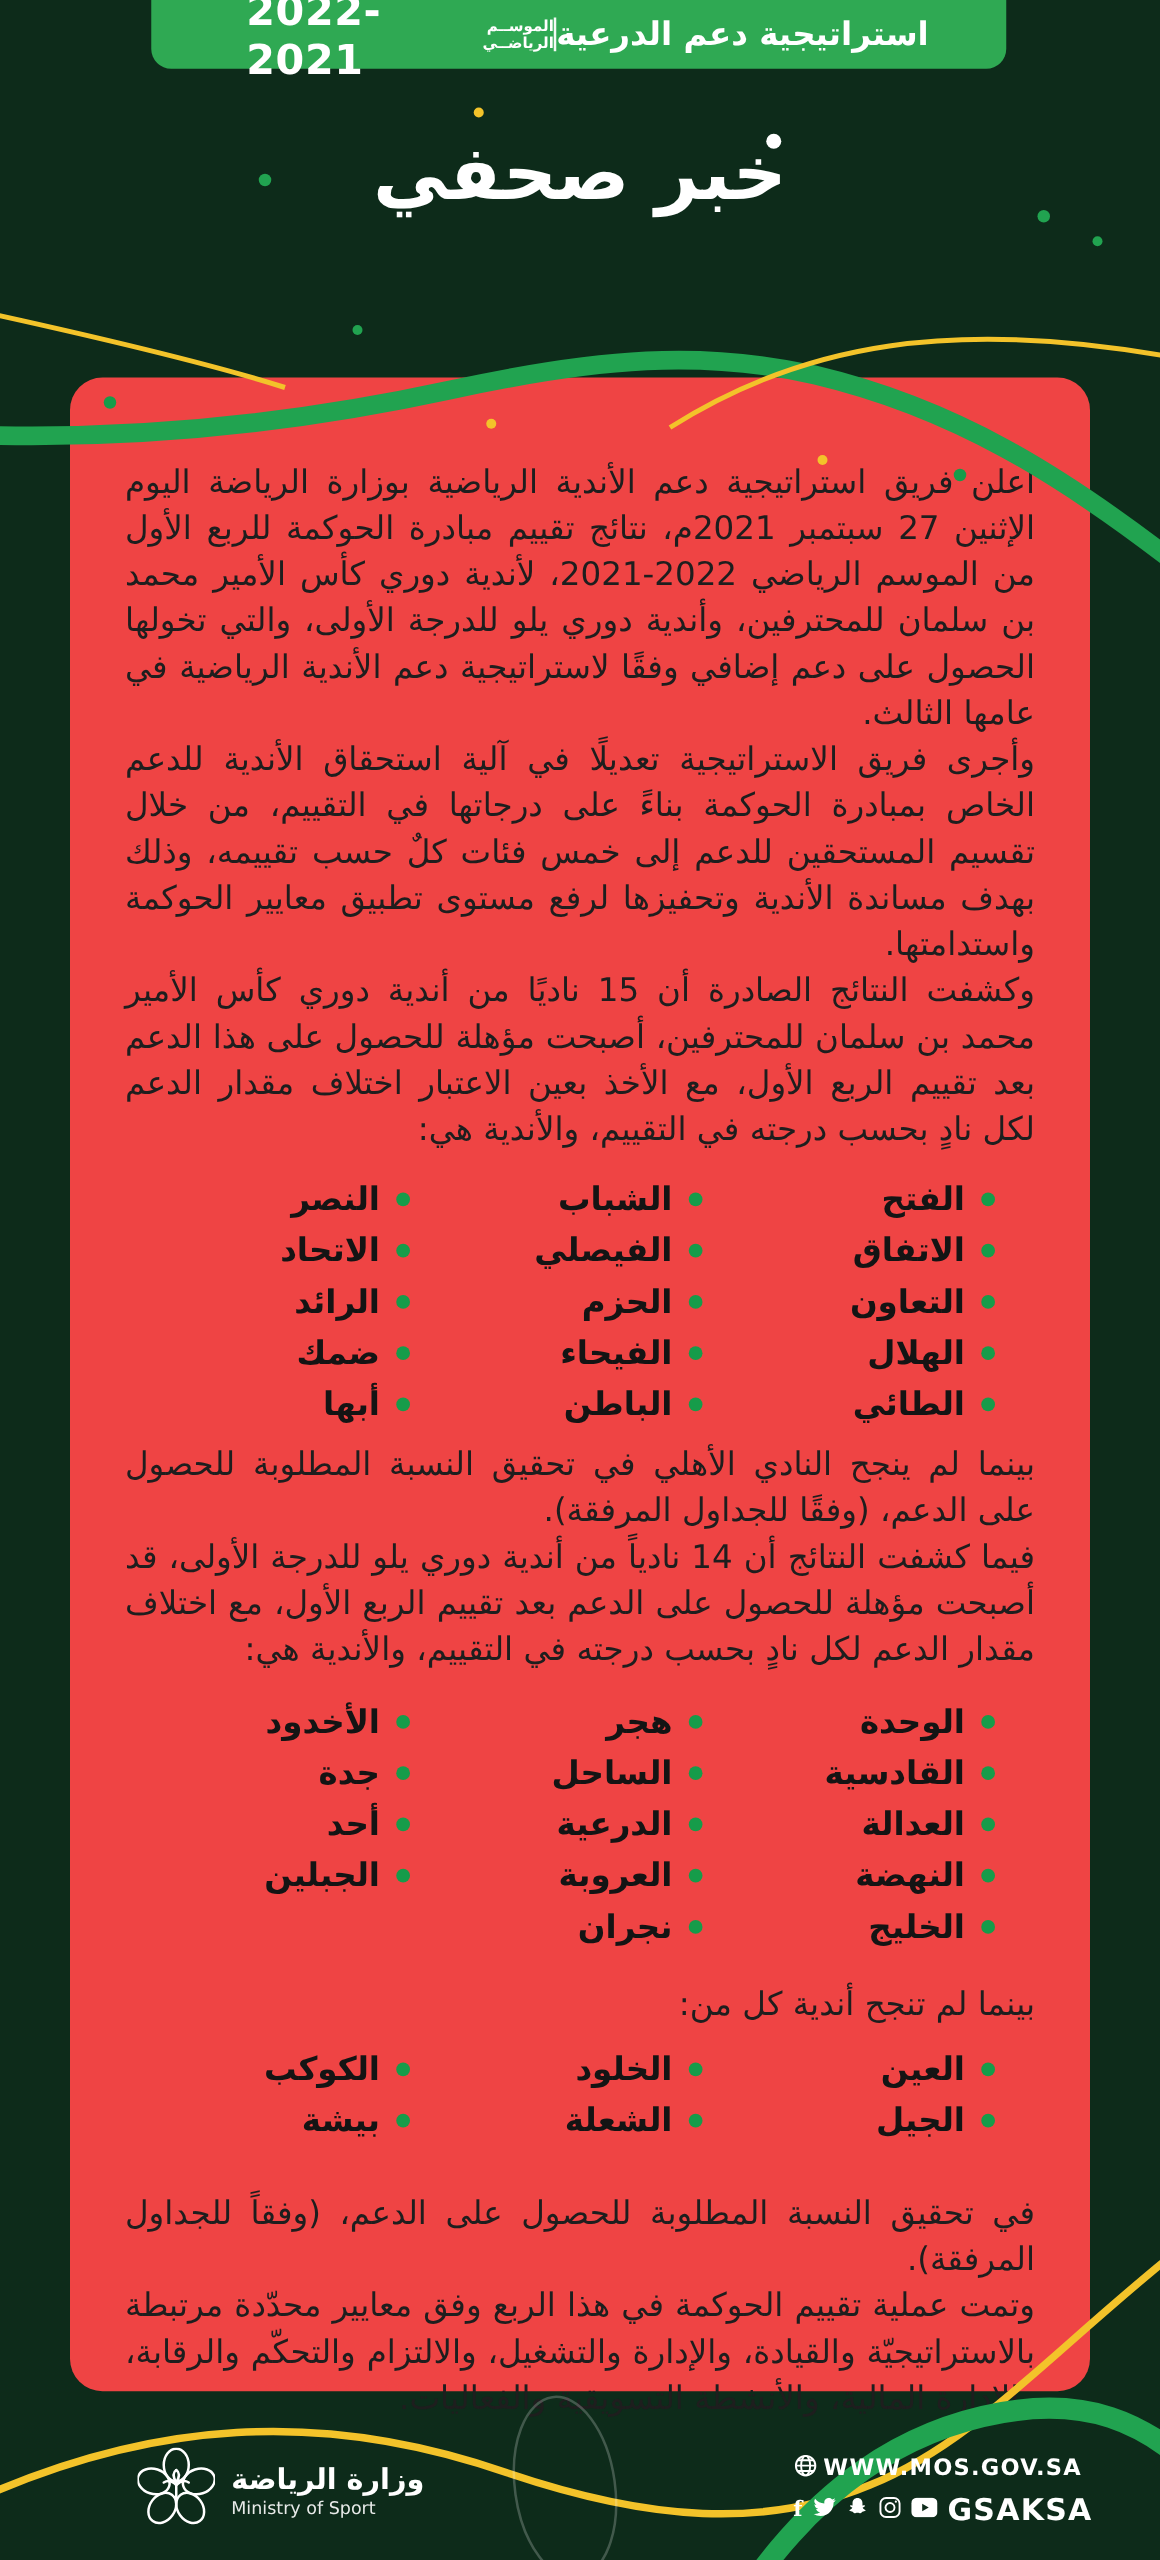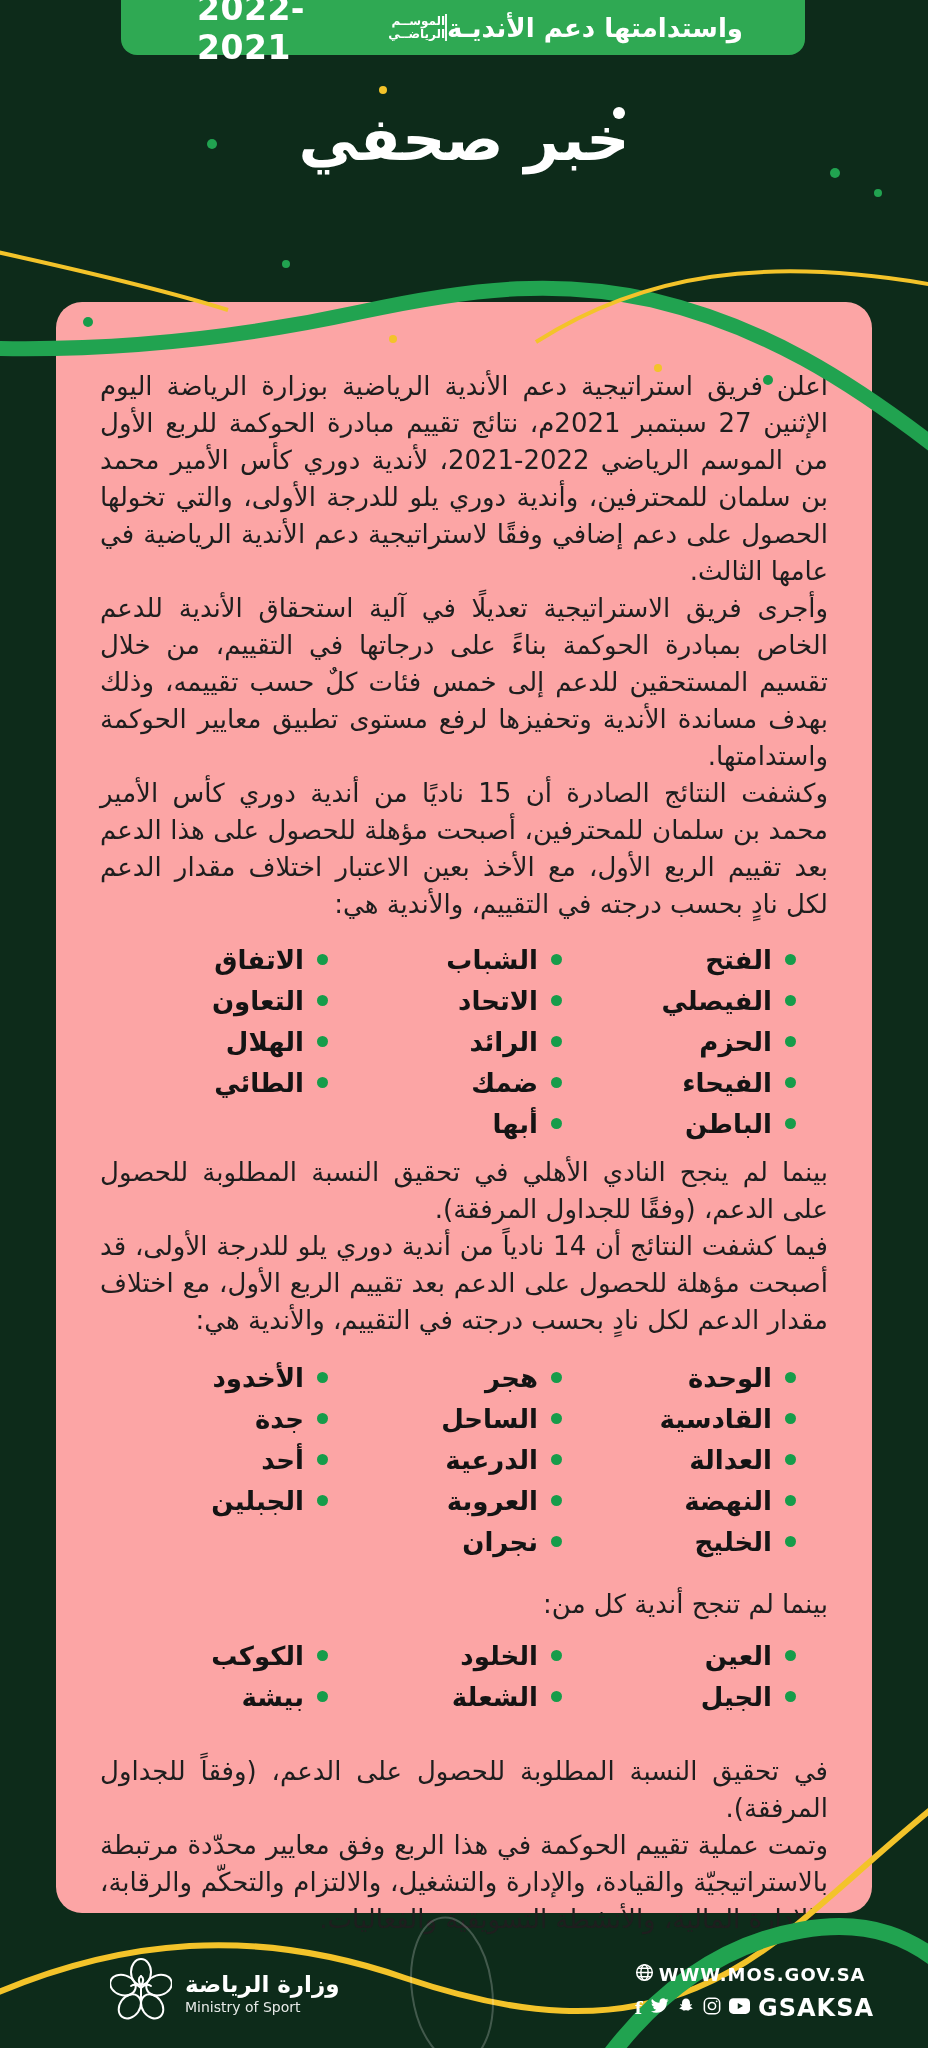--- a/index.html
+++ b/index.html
@@ -29,21 +29,21 @@
     font-size:60px; font-weight:bold; color:#ffffff; z-index:2;
   }
   .press-date {
     position:absolute; top:190px; left:0; width:100%; text-align:center;
     font-size:25px; font-weight:bold; color:#efbc2a; z-index:2;
   }
 
   
   .card {
     position:absolute; left:56px; top:302px; width:816px; height:1611px;
-    background:#fca5a5; border-radius:26px; z-index:1;
+    background:#ef4444; border-radius:26px; z-index:1;
     padding:66px 44px 0 44px; direction:rtl;
   }
   .para {
     font-size:26px; line-height:37px; color:#1e1e1e;
     text-align:justify; text-justify:inter-word;
   }
   .club-list {
     display:grid; grid-template-columns:repeat(3,1fr); direction:rtl;
     padding-left:26px;
   }
@@ -72,21 +72,21 @@
   .social-row { display:flex; align-items:center; gap:8px; }
   .handle-text { font-size:24px; font-weight:bold; letter-spacing:1px; margin-right:2px; }
   .fb-f { font-size:17px; font-weight:bold; font-family:"DejaVu Serif", serif; line-height:1; }
 </style>
 </head>
 <body>
 
 <div class="page">
 
   <div class="banner">
-    <div class="banner-title">واستدامتها دعم الأنديـة</div>
+    <div class="banner-title">استراتيجية دعم الدرعية</div>
     <div class="banner-divider"></div>
     <div class="season-label">
       <span>الموســم</span>
       <span>الرياضــي</span>
     </div>
     <div class="season-years">2022-2021</div>
   </div>
 
   <div class="press-title">خبر صحفي</div>
 
@@ -97,20 +97,24 @@
 
     <div class="club-list list-pro">
 
     <div class="club">
         <span class="dot"></span>
         <span class="club-name">الفتح</span>
       </div>
         <div class="club">
         <span class="dot"></span>
         <span class="club-name">الشباب</span>
+      </div>
+        <div class="club">
+        <span class="dot"></span>
+        <span class="club-name">النصر</span>
       </div>
         <div class="club">
         <span class="dot"></span>
         <span class="club-name">الاتفاق</span>
       </div>
         <div class="club">
         <span class="dot"></span>
         <span class="club-name">الفيصلي</span>
       </div>
         <div class="club">

